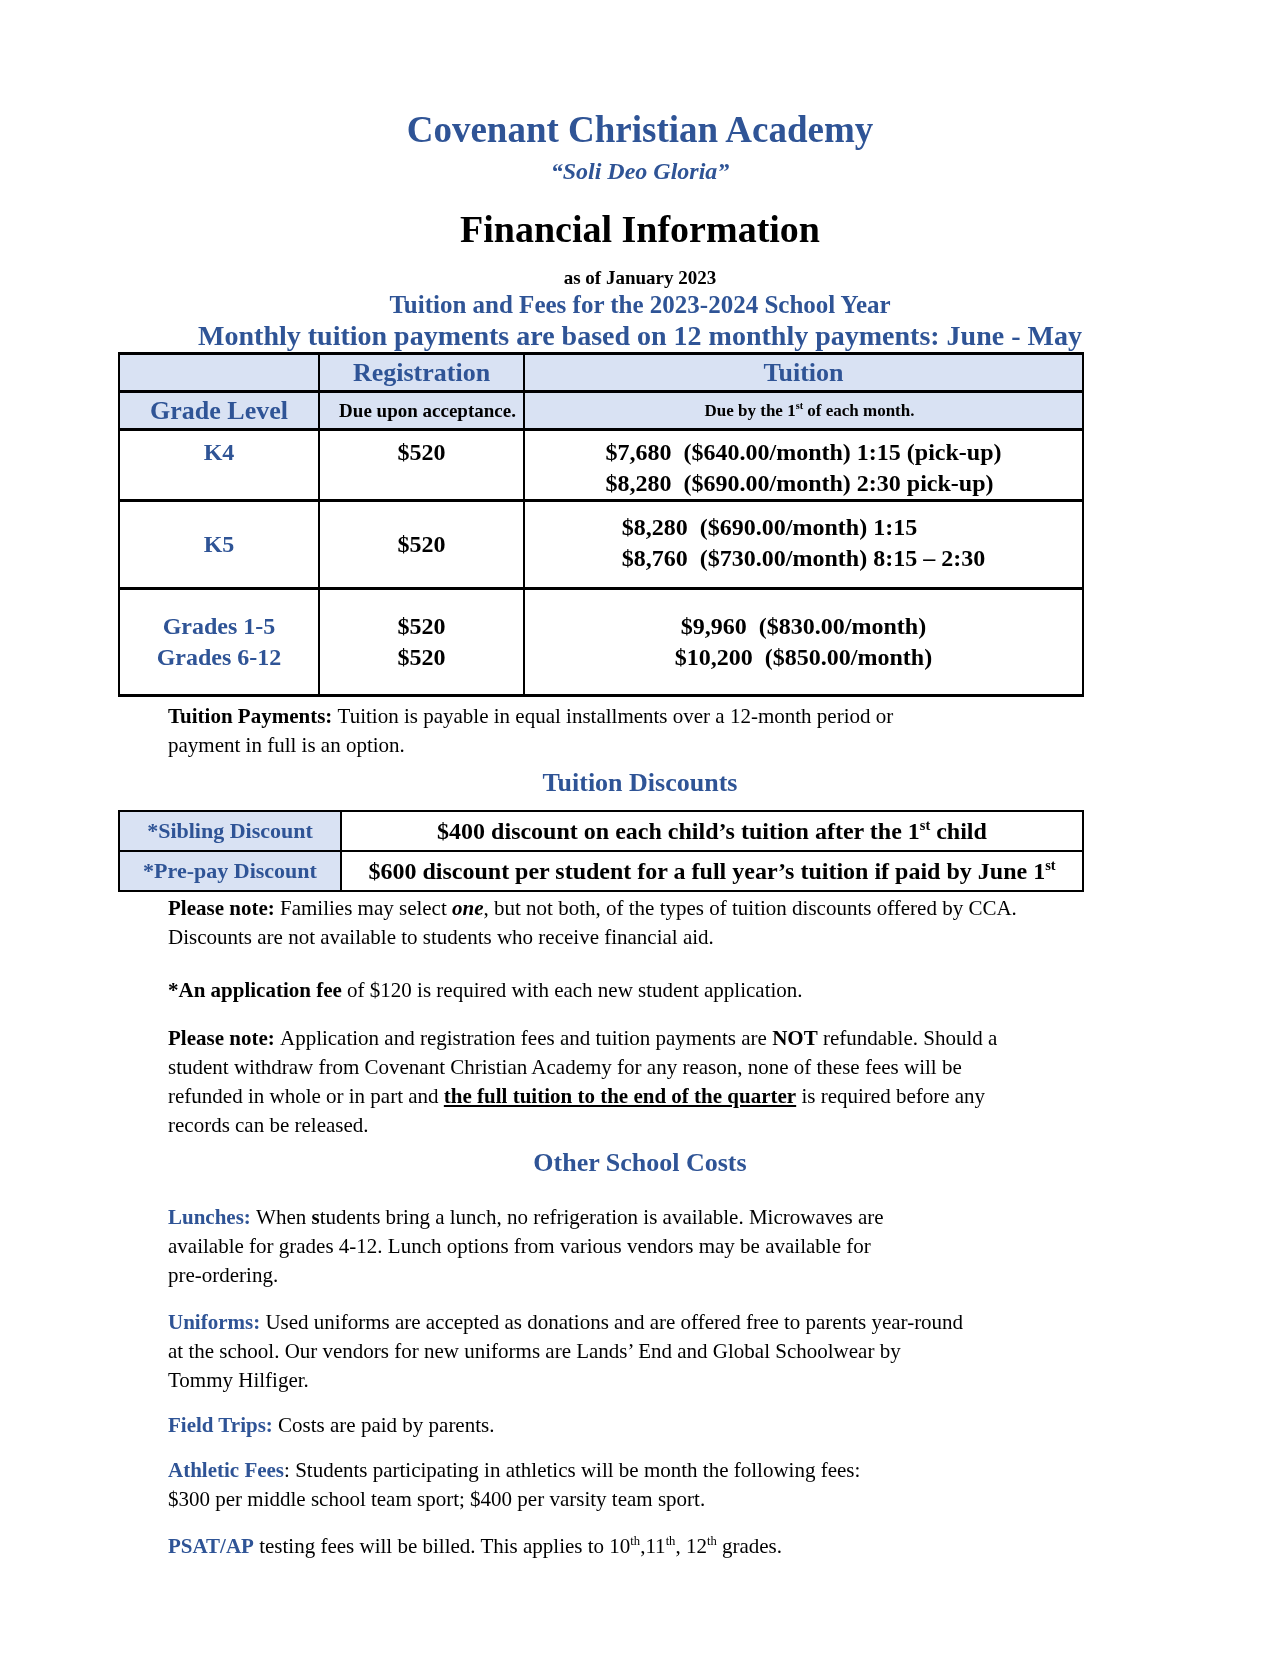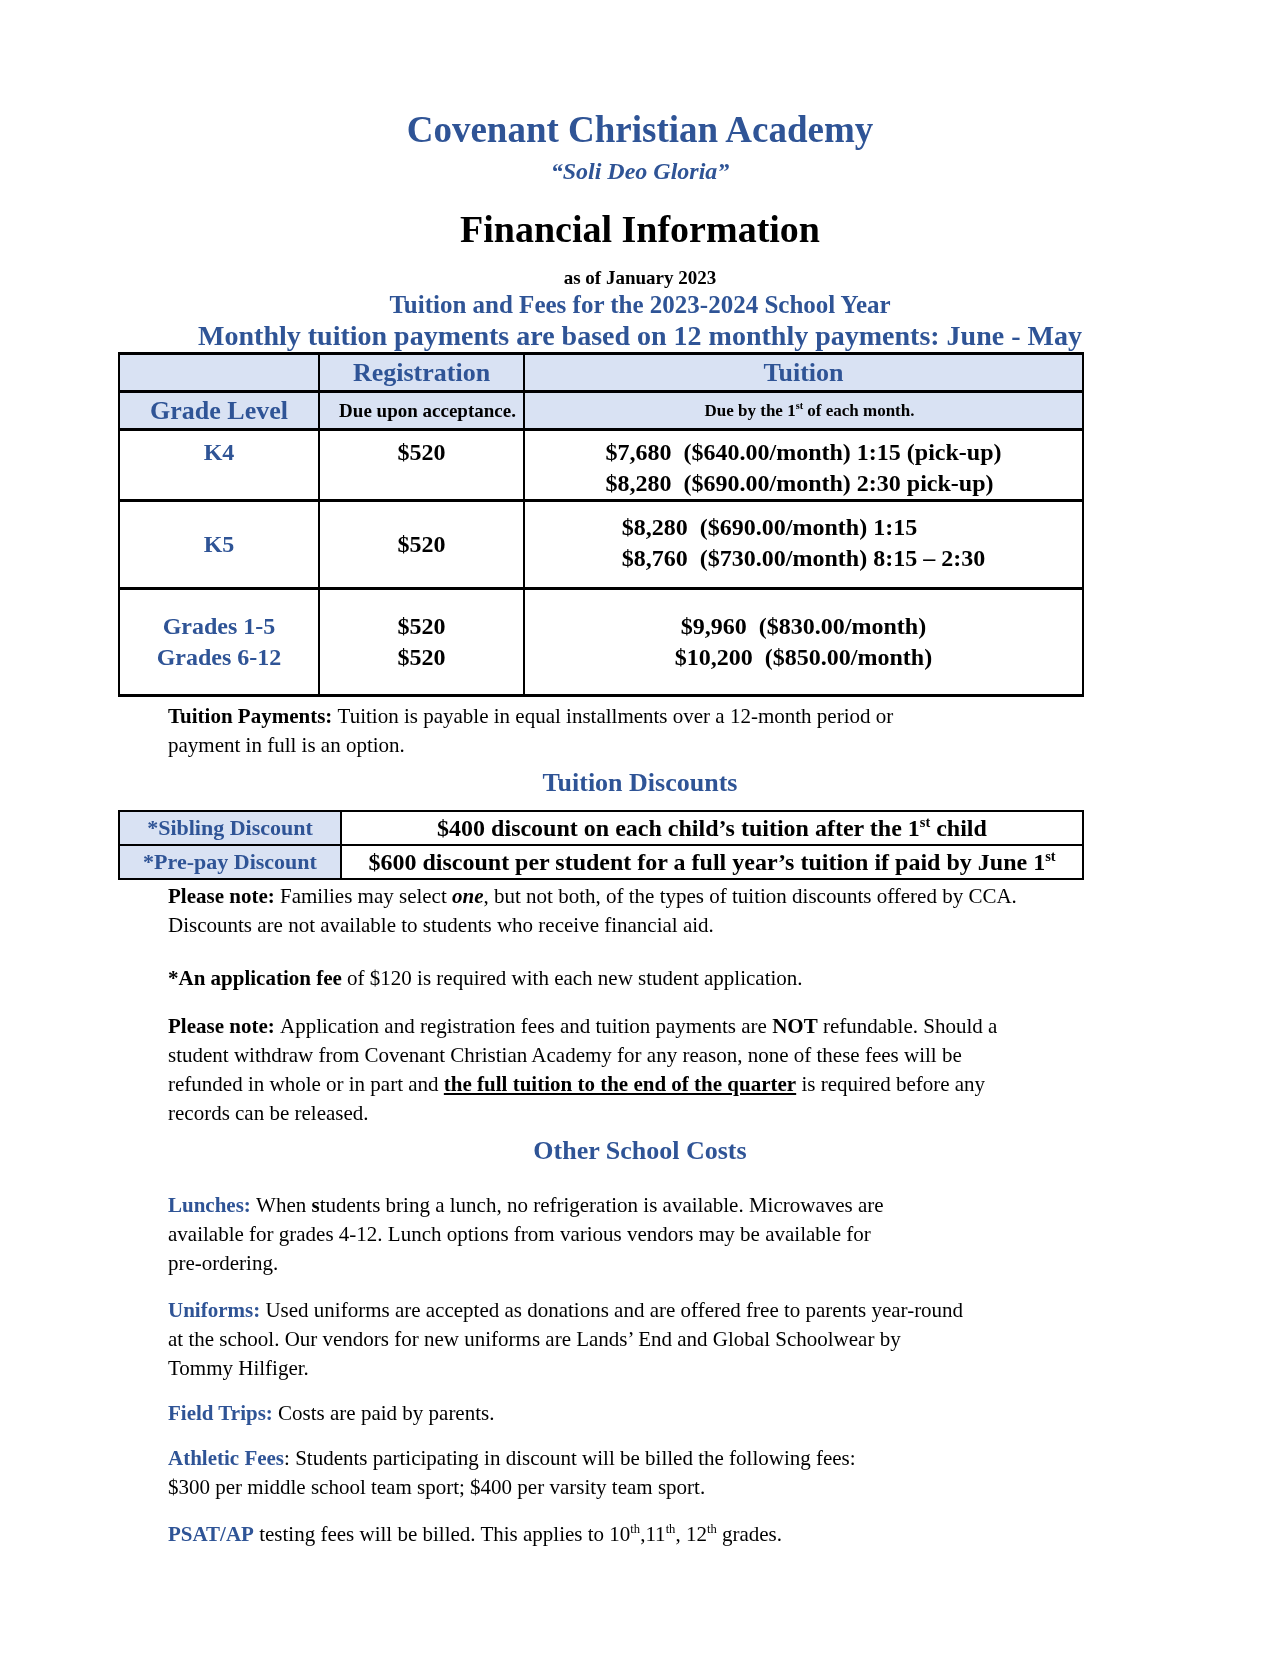--- a/index.html
+++ b/index.html
@@ -34,21 +34,21 @@
   .cell-lines div { line-height:31px; white-space:pre; }
   .grade-cell { color:var(--blue); }
   .tui-cell { text-align:center; }
   .tui-block { display:inline-block; text-align:left; }
   .tui-block.lines-centered { display:block; text-align:center; }
 
   .para { margin-left:168px; width:1020px; font-size:21px; line-height:29px; }
   .p-payments { margin-top:5px; }
   .disc-heading { margin-top:7px; font-size:26px; line-height:32px; }
   .disc-table { margin:11px 0 0 118px; width:964px; border-collapse:collapse; table-layout:fixed; }
-  .disc-table td { border:2px solid var(--border,#000); height:34px; font-weight:bold; vertical-align:middle; text-align:center; }
+  .disc-table td { border:2px solid var(--border,#000); height:40px; font-weight:bold; vertical-align:middle; text-align:center; }
   .disc-label { background:var(--hdr-bg); color:var(--blue); font-size:22px; }
   .disc-text { font-size:24px; }
   .p-discnote { margin-top:2px; }
   .p-appfee { margin-top:24px; }
   .p-refund { margin-top:19px; }
   .osc-heading { margin-top:7px; font-size:26px; line-height:32px; }
   .p-lunches { margin-top:24px; }
   .p-field { margin-top:16px; }
   .p-uniforms { margin-top:18px; }
   .p-athletic { margin-top:16px; }
@@ -155,17 +155,17 @@
     <p class="para p-discnote"><span style="font-weight: bold;">Please note: </span><span>Families may select </span><span style="font-weight: bold; font-style: italic;">one</span><span>, but not both, of the types of tuition discounts offered by CCA.</span><br><span>Discounts are not available to students who receive financial aid.</span></p>
     <p class="para p-appfee"><span style="font-weight: bold;">*An application fee </span><span>of $120 is required with each new student application.</span></p>
     <p class="para p-refund"><span style="font-weight: bold;">Please note: </span><span>Application and registration fees and tuition payments are </span><span style="font-weight: bold;">NOT</span><span> refundable. Should a</span><br><span>student withdraw from Covenant Christian Academy for any reason, none of these fees will be</span><br><span>refunded in whole or in part and </span><span style="font-weight: bold; text-decoration: underline;">the full tuition to the end of the quarter</span><span> is required before any</span><br><span>records can be released.</span></p>
   </section>
 
   <section>
     <div class="blue-heading osc-heading c">Other School Costs</div>
     <p class="para p-lunches"><span style="font-weight: bold; color: rgb(47, 84, 150);">Lunches: </span><span>When </span><span style="font-weight: bold;">s</span><span>tudents bring a lunch, no refrigeration is available. Microwaves are</span><br><span>available for grades 4-12. Lunch options from various vendors may be available for</span><br><span>pre-ordering.</span></p>
     <p class="para p-uniforms"><span style="font-weight: bold; color: rgb(47, 84, 150);">Uniforms: </span><span>Used uniforms are accepted as donations and are offered free to parents year-round</span><br><span>at the school. Our vendors for new uniforms are Lands’ End and Global Schoolwear by</span><br><span>Tommy Hilfiger.</span></p>
     <p class="para p-field"><span style="font-weight: bold; color: rgb(47, 84, 150);">Field Trips: </span><span>Costs are paid by parents.</span></p>
-    <p class="para p-athletic"><span style="font-weight: bold; color: rgb(47, 84, 150);">Athletic Fees</span><span>: Students participating in discount will be billed the following fees:</span><br><span>$300 per middle school team sport; $400 per varsity team sport.</span></p>
+    <p class="para p-athletic"><span style="font-weight: bold; color: rgb(47, 84, 150);">Athletic Fees</span><span>: Students participating in athletics will be month the following fees:</span><br><span>$300 per middle school team sport; $400 per varsity team sport.</span></p>
     <p class="para p-psat"><span style="font-weight: bold; color: rgb(47, 84, 150);">PSAT/AP</span><span> testing fees will be billed. This applies to 10</span><sup>th</sup><span>,11</span><sup>th</sup><span>, 12</span><sup>th</sup><span> grades.</span></p>
   </section>
 
 </div>
 
 </body></html>

